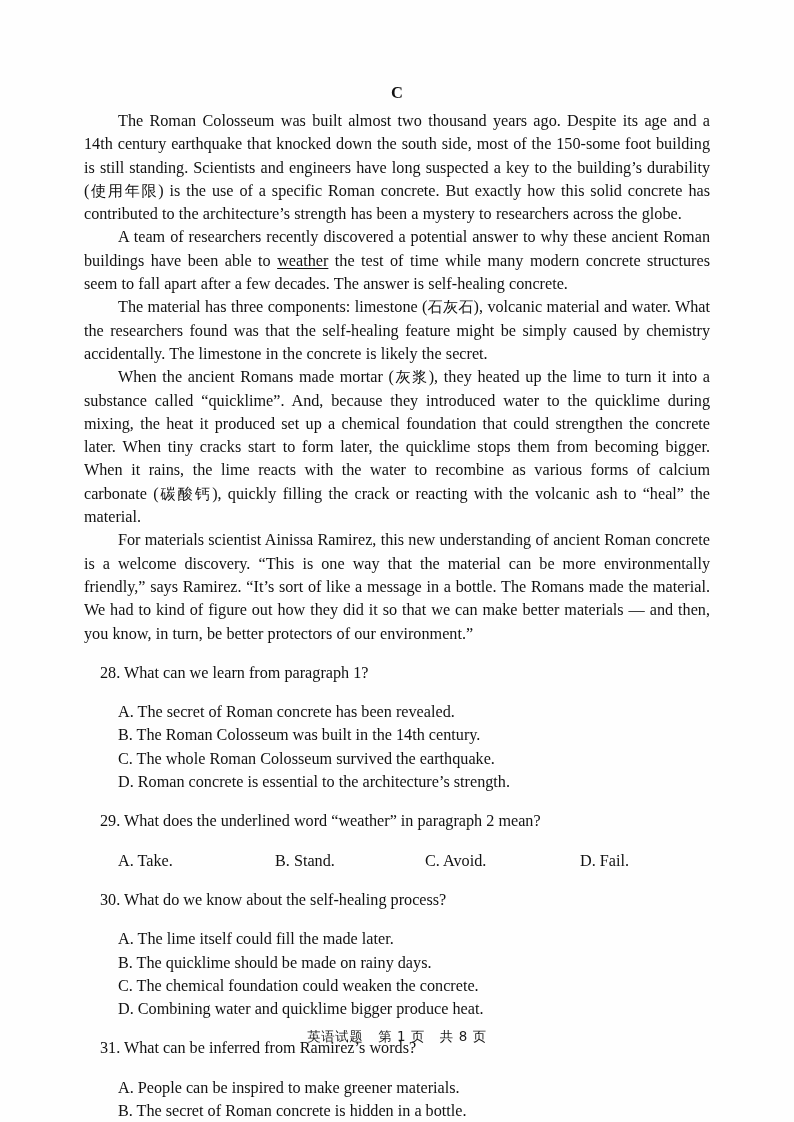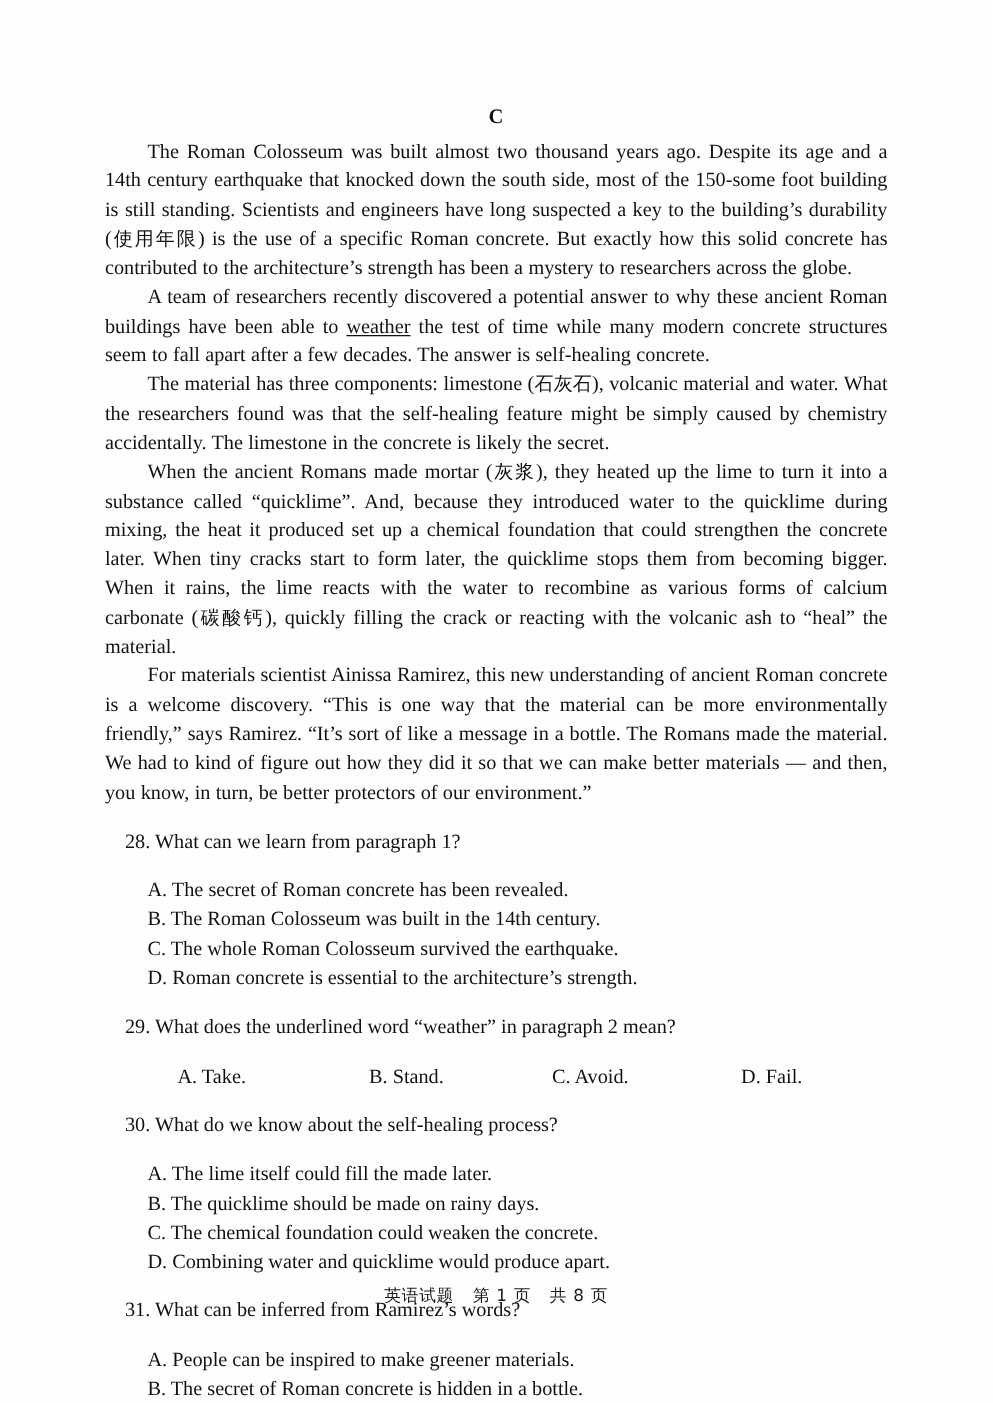--- a/index.html
+++ b/index.html
@@ -69,21 +69,21 @@
   .q-opt-row {
     margin: 0;
     font-size: 16.2px;
     line-height: 23.3px;
     padding-left: 34px;
     display: flex;
   }
   .q-opt-row > span {
     display: inline-block;
   }
-  .opt-a { width: 157px; margin-left: 24px; }
+  .opt-a { width: 157px; }
   .opt-b { width: 150px; }
   .opt-c { width: 155px; }
   .opt-d { width: 120px; }
   .footer {
     position: absolute;
     left: 0;
     top: 1028px;
     width: 794px;
     text-align: center;
     font-family: "DejaVu Sans", "Liberation Sans", sans-serif;
@@ -125,21 +125,21 @@
             <span class="opt-b">B. Stand.</span>
             <span class="opt-c">C. Avoid.</span>
             <span class="opt-d">D. Fail.</span>
           </p>
         </div>
         <div class="q-block">
           <p class="q-stem">30. What do we know about the self-healing process?</p>
           <p class="q-opt">A. The lime itself could fill the made later.</p>
           <p class="q-opt">B. The quicklime should be made on rainy days.</p>
           <p class="q-opt">C. The chemical foundation could weaken the concrete.</p>
-          <p class="q-opt">D. Combining water and quicklime would produce apart.</p>
+          <p class="q-opt">D. Combining water and quicklime bigger produce heat.</p>
         </div>
         <div class="q-block">
           <p class="q-stem">31. What can be inferred from Ramirez’s words?</p>
           <p class="q-opt">A. People can be inspired to make greener materials.</p>
           <p class="q-opt">B. The secret of Roman concrete is hidden in a bottle.</p>
           <p class="q-opt">C. Roman concrete has greatly improved the environment.</p>
           <p class="q-opt">D. Roman concrete is itself in making modern architecture.</p>
         </div>
       </div>
 

